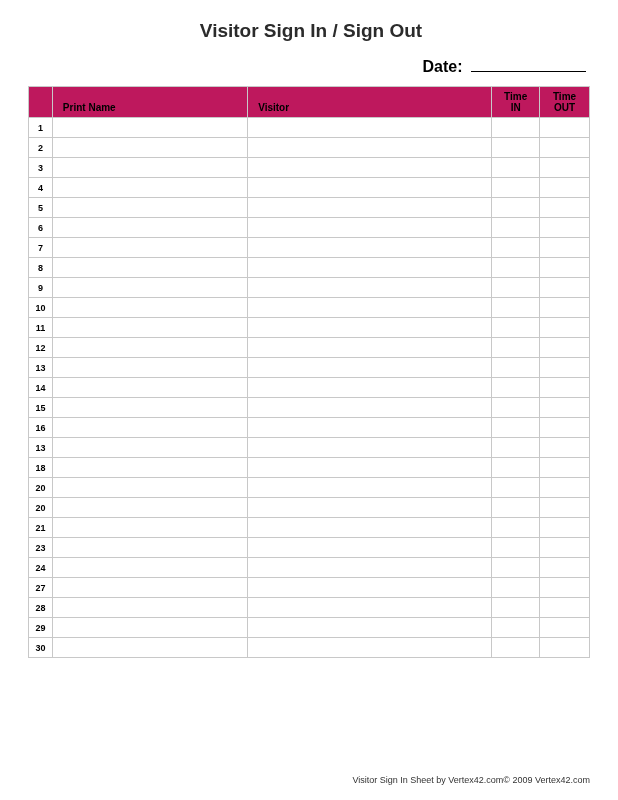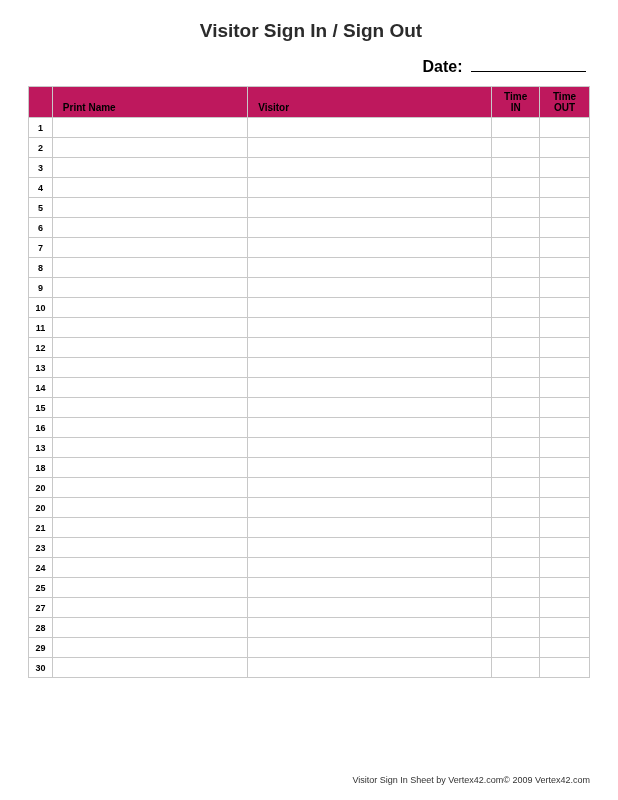--- a/index.html
+++ b/index.html
@@ -274,27 +274,20 @@
           <td></td>
         </tr>
         <tr>
           <td class="num">24</td>
           <td></td>
           <td></td>
           <td></td>
           <td></td>
         </tr>
         <tr>
-          <td class="num">25</td>
-          <td></td>
-          <td></td>
-          <td></td>
-          <td></td>
-        </tr>
-        <tr>
           <td class="num">27</td>
           <td></td>
           <td></td>
           <td></td>
           <td></td>
         </tr>
         <tr>
           <td class="num">28</td>
           <td></td>
           <td></td>

